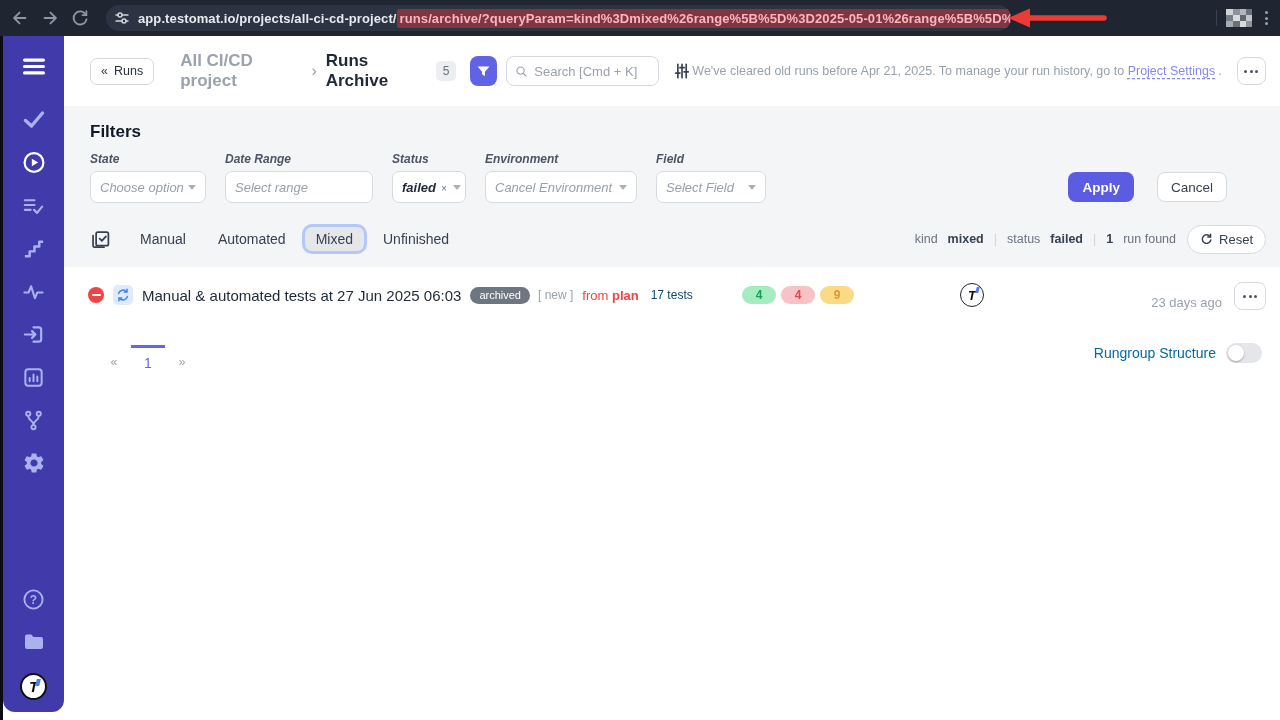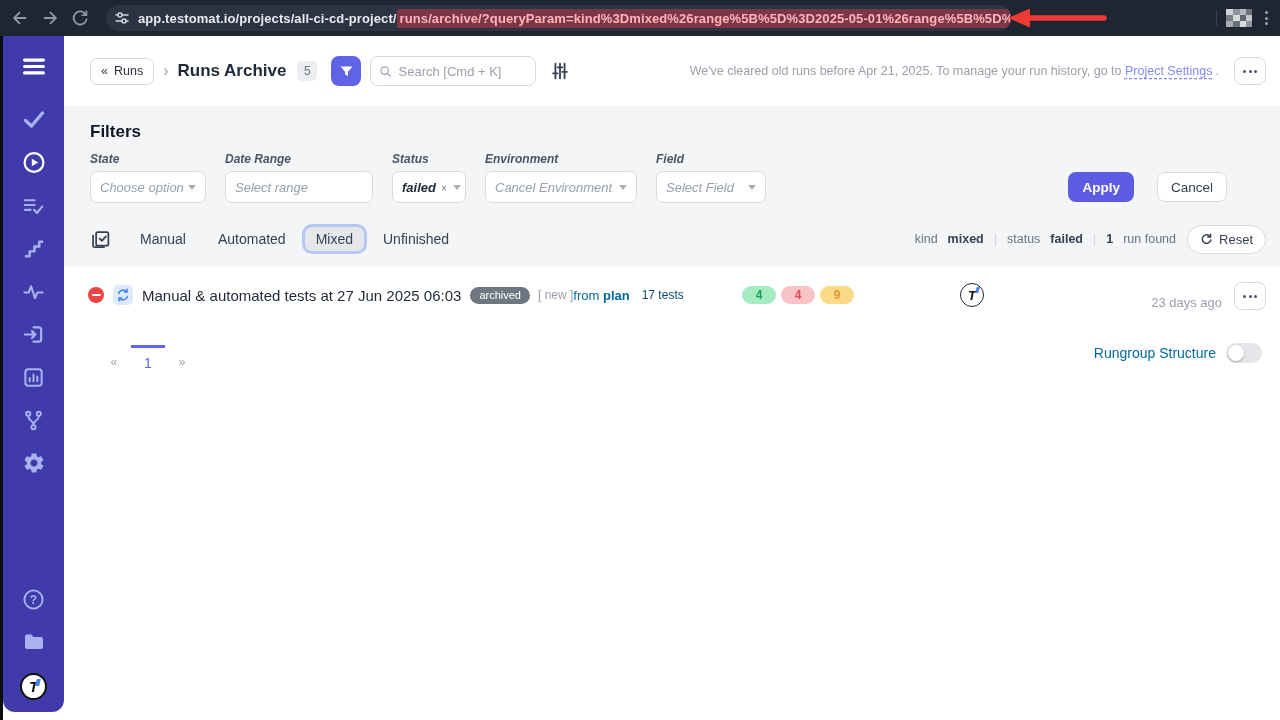--- a/index.html
+++ b/index.html
@@ -96,21 +96,21 @@
   .st-failed { width: 16px; height: 16px; border-radius: 50%; background: #ee4444; position: relative; flex: 0 0 auto; }
   .st-failed::after { content: ""; position: absolute; left: 3.5px; top: 6.8px; width: 9px; height: 2.4px;
     border-radius: 2px; background: #fff; }
   .sync-wrap { width: 20px; height: 20px; border-radius: 5px; background: #dfeafc; display: flex; align-items: center;
     justify-content: center; margin-left: 9px; flex: 0 0 auto; }
   .sync-wrap svg { width: 14px; height: 14px; color: #3b82f6; }
   .run-title { margin-left: 9px; font-size: 15px; font-weight: 500; color: #1f2937; white-space: nowrap; cursor: pointer; }
   .badge-archived { margin-left: 9px; background: #6e7681; color: #fff; font-size: 11px; padding: 2.5px 9px;
     border-radius: 10px; }
   .tag-new { margin-left: 8px; font-size: 12px; color: #9aa1ad; }
-  .from-txt { font-size: 13px; color: #0369a1; }
+  .from-txt { margin-left: 9px; font-size: 13px; color: #ef4444; }
   .tests-count { margin-left: 12px; font-size: 12px; color: #0c4a6e; }
   .pills { position: absolute; left: 654px; top: 6px; display: flex; gap: 5px; }
   .pill { width: 34px; height: 18px; border-radius: 9px; font-size: 12px; font-weight: 700; display: flex;
     align-items: center; justify-content: center; }
   .pill.p-pass { background: #a6ecc2; color: #1a9c5a; }
   .pill.p-fail { background: #f8c3c7; color: #e2484e; }
   .pill.p-skip { background: #fbda85; color: #df963b; }
   .t-avatar { position: absolute; left: 872px; top: 3px; width: 24px; height: 24px; border-radius: 50%;
     background: #fff; border: 1.6px solid #1f2430; display: flex; align-items: center; justify-content: center; }
   .t-avatar b { font-size: 13px; font-weight: 800; color: #101010; font-style: italic; line-height: 1; }
@@ -260,20 +260,21 @@
       </span>
   </aside>
 
   <main class="main">
 
     <header class="topbar">
       <button class="btn-runs">
         <span>«</span>
         <span>Runs</span>
       </button>
+      <span class="crumb-project">All CI/CD project</span>
       <span class="crumb-sep">›</span>
       <span class="crumb-page">Runs Archive</span>
       <span class="count-badge">5</span>
       <button class="btn-filter">
         <svg width="15" height="15" viewBox="0 0 24 24" fill="#ffffff">
             <path d="M2.5 4 h19 l-7.2 8.2 v7.3 l-4.6 -3 v-4.3 Z"></path>
           </svg>
       </button>
       <div class="search-box">
         <svg width="15" height="15" viewBox="0 0 22 22" fill="none" stroke="#9aa1ad" stroke-width="2" stroke-linecap="round">

